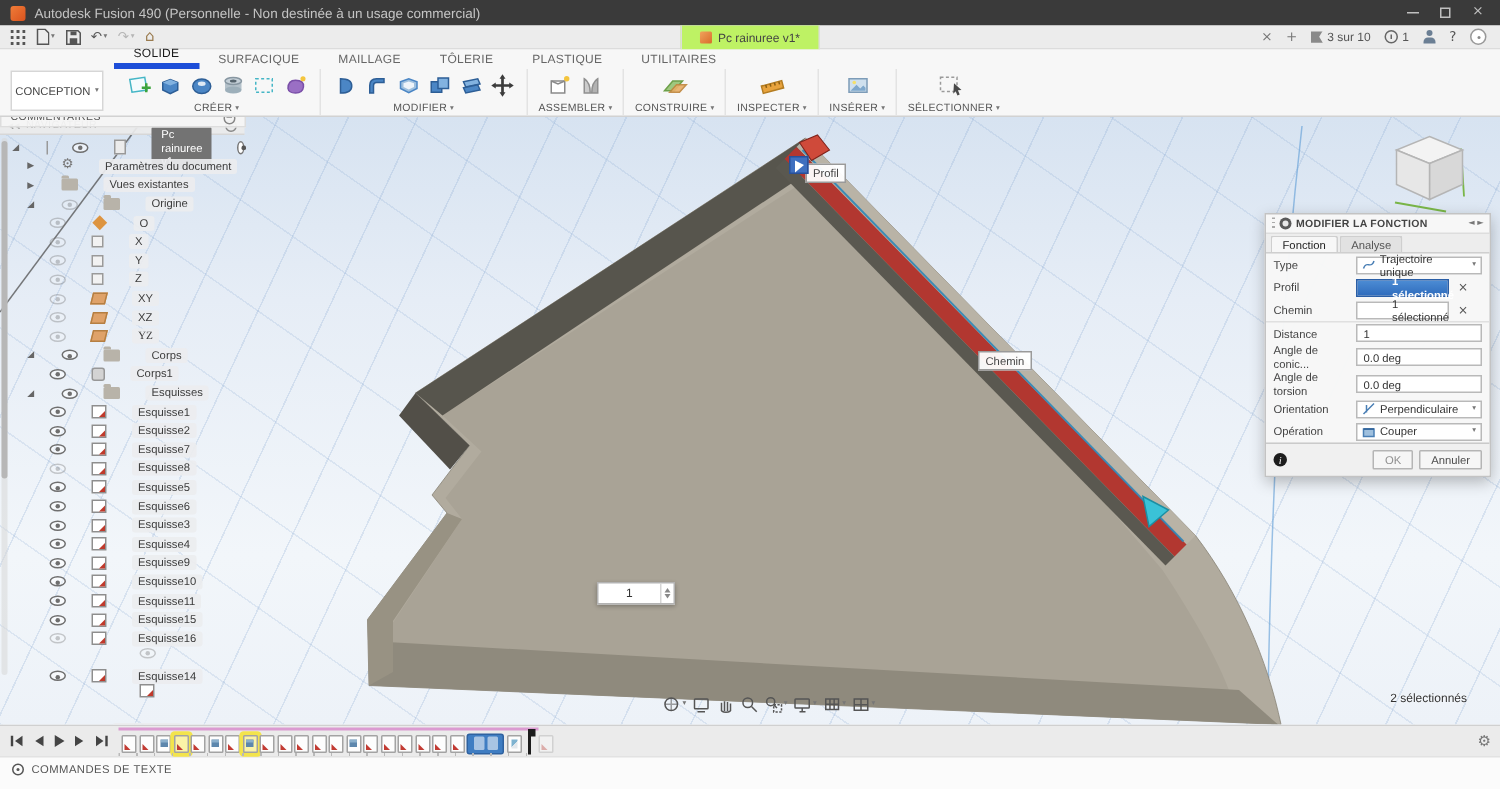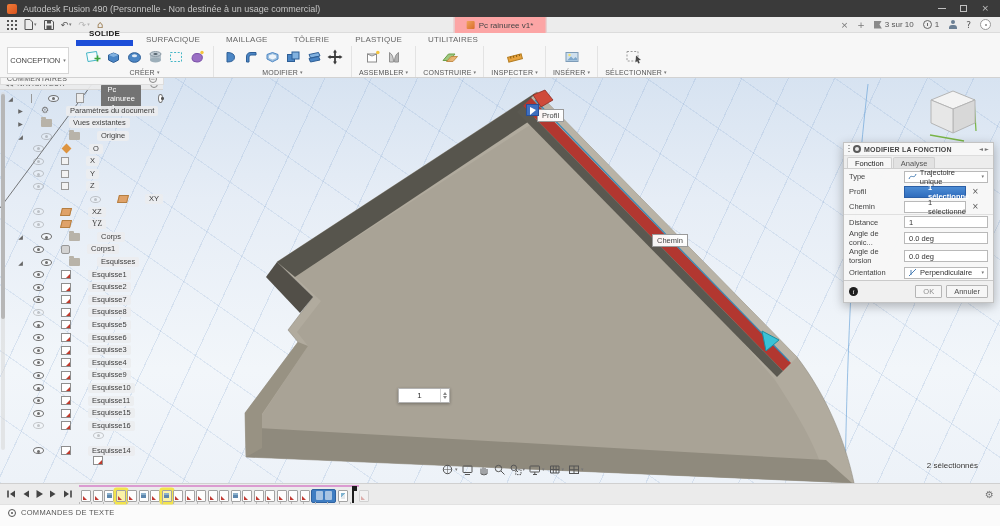--- a/index.html
+++ b/index.html
@@ -12,41 +12,41 @@
   .winctl{margin-left:auto;display:flex;gap:14px;align-items:center;padding-right:4px}
   .winctl .min{width:8px;height:1px;background:#c0c0c0}
   .winctl .max{width:7px;height:7px;border:1px solid #c0c0c0}
   .winctl .cls{color:#c0c0c0;font-size:9px;line-height:7px}
   
   .tabstrip{height:16px;background:#ececec;border-bottom:1px solid #dcdcdc;display:flex;align-items:center;position:relative;font-size:8px;color:#555}
   .qa{display:flex;align-items:center;gap:7px;padding-left:7px}
   .qa .ico{display:flex;align-items:center;gap:1px;color:#555}
   .qa svg{display:block}
   .caret{font-family:"DejaVu Sans",sans-serif;font-size:5px;color:#777;line-height:1}
-  .doctab{position:absolute;left:50%;transform:translateX(-50%);top:0;height:16px;display:flex;align-items:center;gap:4px;background:#fca5a5;border-left:1px solid #ddd;border-right:1px solid #ddd;padding:0 12px;font-size:8px;color:#444}
+  .doctab{position:absolute;left:50%;transform:translateX(-50%);top:0;height:16px;display:flex;align-items:center;gap:4px;background:#bef264;border-left:1px solid #ddd;border-right:1px solid #ddd;padding:0 12px;font-size:8px;color:#444}
   .cubeico{width:8px;height:8px;background:linear-gradient(135deg,#f0a35c,#d96c2a);border-radius:1px}
   .tsr{margin-left:auto;display:flex;align-items:center;gap:9px;padding-right:9px}
   .tsr .x,.tsr .plus{font-size:9px;color:#777}
   .badge{display:flex;align-items:center;gap:3px;color:#555}
   .flagico{width:8px;height:8px;background:#8a8a8a;clip-path:polygon(0 0,100% 0,70% 50%,100% 100%,0 100%)}
   .clock{width:9px;height:9px;border:1px solid #666;border-radius:50%;position:relative}
   .clock::after{content:"";position:absolute;left:3.5px;top:1.5px;width:1px;height:3px;background:#666}
   .person{width:9px;height:9px;position:relative}
   .person::before{content:"";position:absolute;left:2.5px;top:0;width:4px;height:4px;border-radius:50%;background:#6b7f94}
   .person::after{content:"";position:absolute;left:0.5px;top:4.5px;width:8px;height:4px;border-radius:3px 3px 0 0;background:#6b7f94}
   .help{font-size:9px;color:#555}
   .avatar{width:11px;height:11px;border:1px solid #999;border-radius:50%;background:#fff;position:relative}
   .avatar::after{content:"";position:absolute;left:4px;top:4px;width:2px;height:2px;border-radius:50%;background:#888}
   
   .ribbon{height:45px;background:#f7f7f7;border-bottom:1px solid #d2d2d2;position:relative}
   .workspace{position:absolute;left:7px;top:14px;width:62px;height:27px;background:#fff;border:1px solid #d6d6d6;display:flex;align-items:center;justify-content:center;gap:3px;font-size:7.5px;color:#444}
   .rmain{margin-left:76px;height:100%;display:flex;flex-direction:column}
   .rtabs{height:13px;display:flex;align-items:flex-end;font-size:8px;color:#666}
   .rtab{padding:0 13px 2px;letter-spacing:.2px}
-  .rtab.active{color:#1a1a1a;font-weight:bold;border-bottom:6px solid #1d4ed8}
+  .rtab.active{color:#1a1a1a;font-weight:normal;border-bottom:4px solid #1d4ed8}
   .rtools{flex:1;display:flex;align-items:stretch}
   .rgroup{display:flex;flex-direction:column;align-items:center;justify-content:space-between;padding:2px 7px 1px;border-right:1px solid #e3e3e3}
   .gicons{display:flex;align-items:center;gap:3px}
   .tool{background:none;border:none;padding:0;cursor:pointer;display:block}
   .tool svg{display:block}
   .glabel{font-size:7px;color:#555;display:flex;align-items:center;gap:2px;letter-spacing:.2px}
   
   .canvas{position:relative;height:405px;overflow:hidden;background:linear-gradient(180deg,#d7e3f1 0%,#e6edf6 30%,#f2f6fa 72%,#edf2f8 100%)}
   .grid{position:absolute;inset:0;background-image:repeating-linear-gradient(115deg,rgba(125,160,205,.22) 0 1px,transparent 1px 42px),repeating-linear-gradient(35deg,rgba(125,160,205,.18) 0 1px,transparent 1px 54px)}
   .modelsvg{position:absolute;left:0;top:0}
@@ -500,21 +500,21 @@
         <div class="trow" style="padding-left: 26px;">
           <span class="eye dim"></span>
           <span class="tico axis"></span>
           <span class="tlabel">Y</span>
         </div>
         <div class="trow" style="padding-left: 26px;">
           <span class="eye dim"></span>
           <span class="tico axis"></span>
           <span class="tlabel">Z</span>
         </div>
-        <div class="trow" style="padding-left: 26px; justify-content: flex-end;">
+        <div class="trow" style="padding-left: 26px;">
           <span class="eye dim"></span>
           <span class="tico plane"></span>
           <span class="tlabel">XY</span>
         </div>
         <div class="trow" style="padding-left: 26px;">
           <span class="eye dim"></span>
           <span class="tico plane"></span>
           <span class="tlabel">XZ</span>
         </div>
         <div class="trow" style="padding-left: 26px; font-family: Liberation Serif, serif;">
@@ -759,20 +759,31 @@
       <span class="dlabel">Orientation</span>
       <span class="dselect">
         <svg width="9" height="9">
             <path d="M1 8 L8 1 M3 2 L3 7" stroke="#4a7fb5" fill="none"></path>
           </svg>
         <span>Perpendiculaire</span>
         <span class="caret">▾</span>
       </span>
     </div>
 
+    <div class="drow">
+      <span class="dlabel">Opération</span>
+      <span class="dselect">
+        <svg width="9" height="9">
+            <rect x="1" y="3" width="7" height="5" fill="#9fc0de" stroke="#4a7fb5"></rect>
+            <path d="M1 3 L8 3" stroke="#2d5e96"></path>
+          </svg>
+        <span>Couper</span>
+        <span class="caret">▾</span>
+      </span>
+    </div>
 
 
     <div class="dfoot">
       <span class="infoico">i</span>
       <button class="dbtn ok">OK</button>
       <button class="dbtn cancel">Annuler</button>
     </div>
   </div>
 </div>
 

